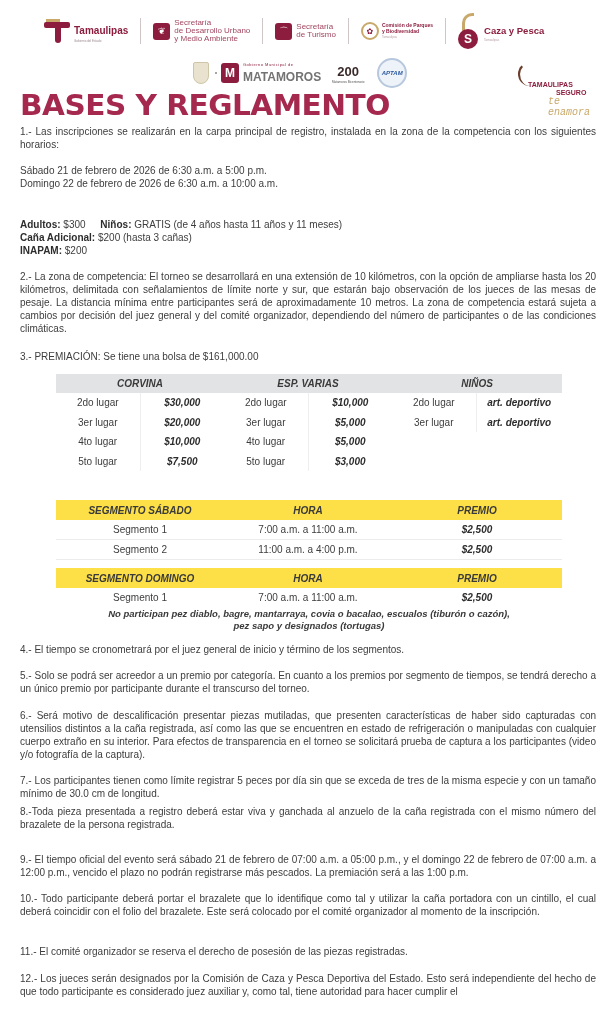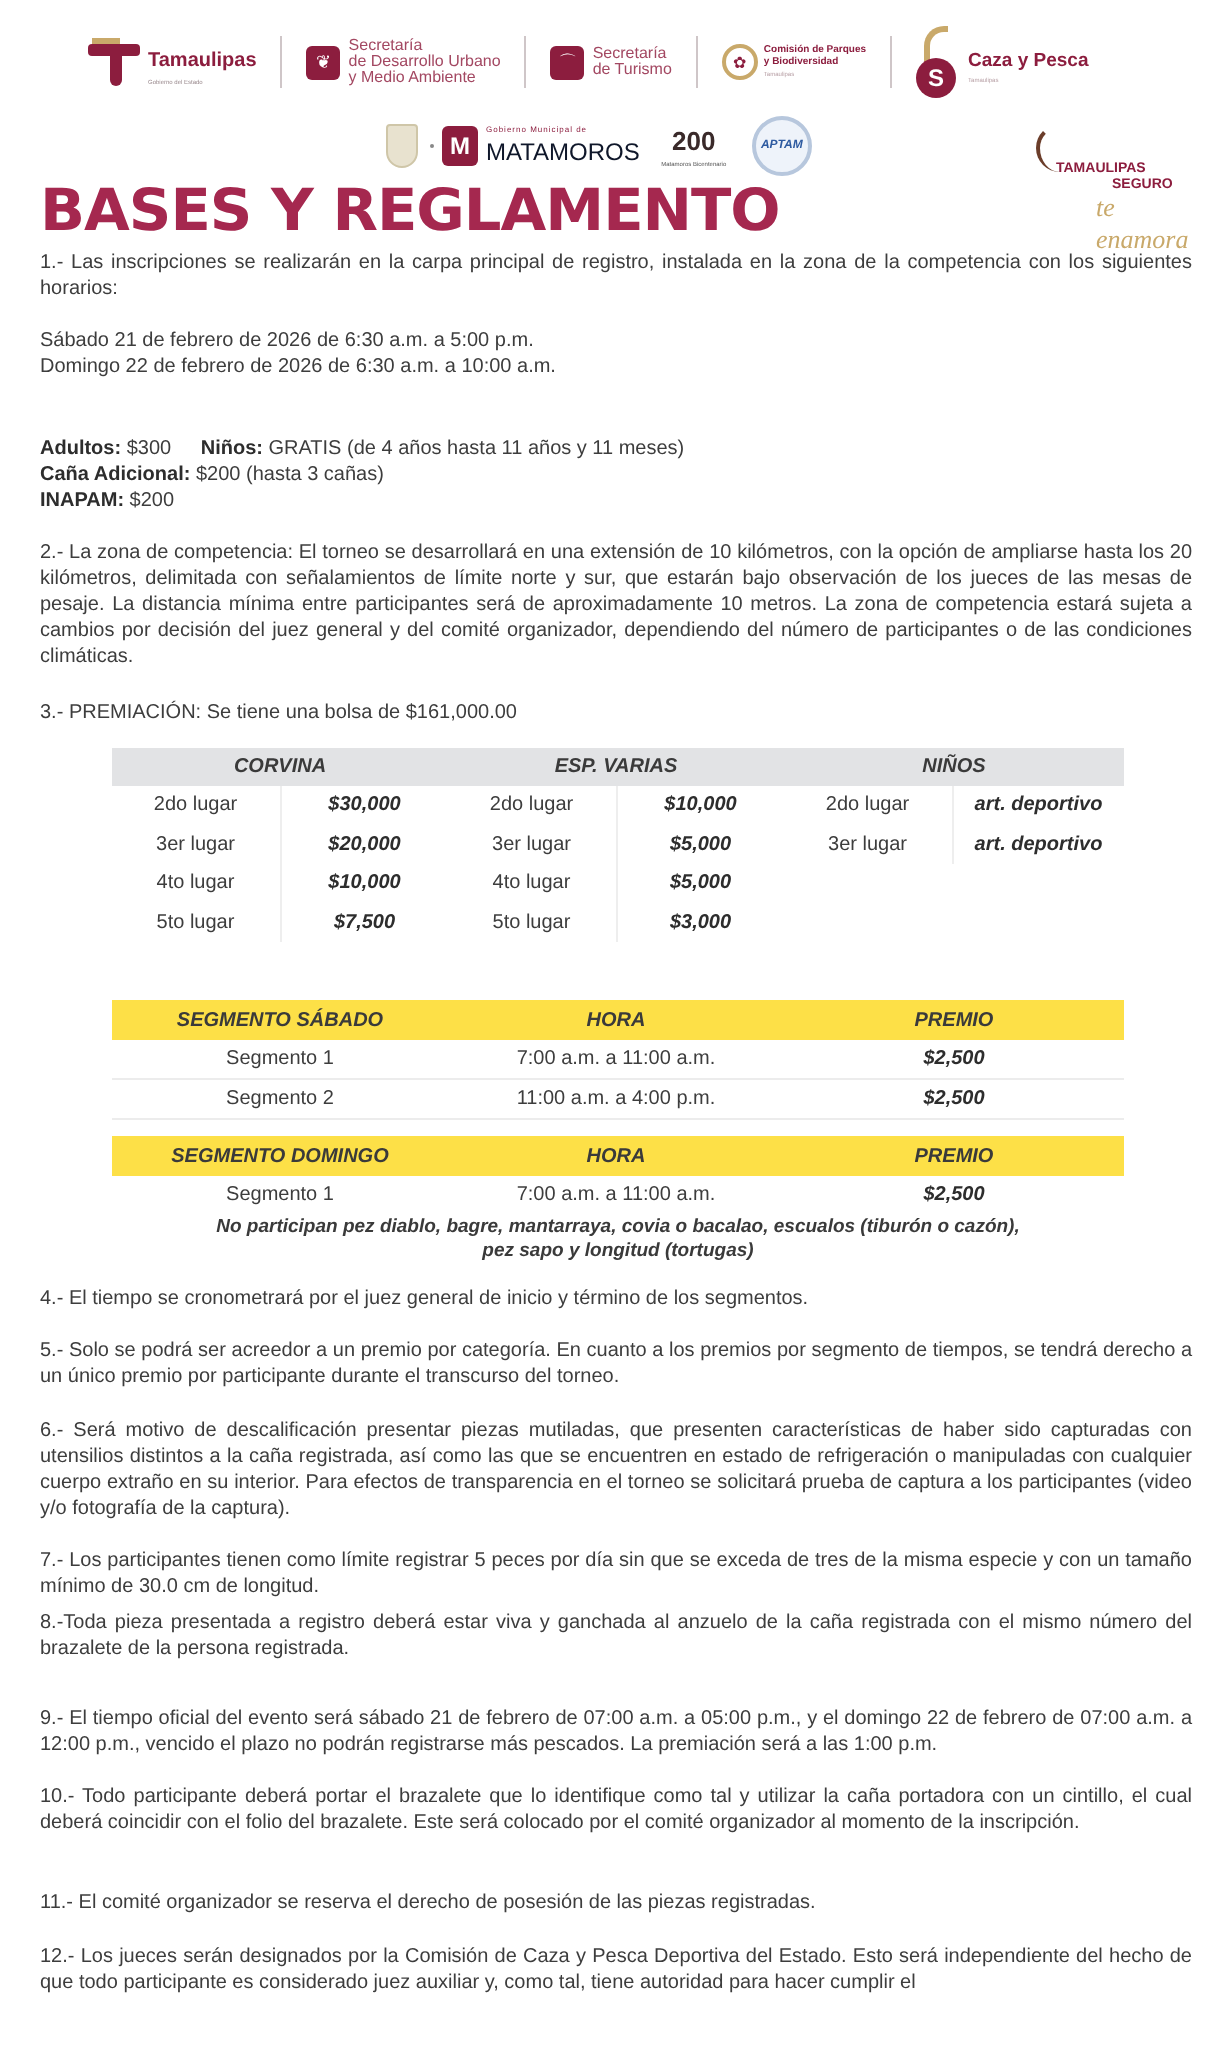--- a/index.html
+++ b/index.html
@@ -25,31 +25,31 @@
   .caza-ico .horn { position: absolute; top: 0; left: 4px; width: 12px; height: 20px; border-left: 3px solid #c9a96a; border-top: 3px solid #c9a96a; border-radius: 10px 0 0 0; }
   .caza-ico .ring { position: absolute; bottom: 0; left: 0; width: 20px; height: 20px; border-radius: 50%; background: #8c1d3e; color: #fff; font-size: 12px; font-weight: bold; display: flex; align-items: center; justify-content: center; }
   .caza-txt { color: #8c1d3e; font-weight: bold; font-size: 9.5px; }
   .caza-sub { color: #b8a0a6; font-size: 3px; display: block; font-weight: normal; }
 
   .logos-row2 { position: absolute; top: 58px; left: 193px; height: 30px; display: flex; align-items: center; }
   .shield { width: 16px; height: 22px; background: #e8e2cf; border: 1px solid #cfc6a8; border-radius: 2px 2px 8px 8px; margin-right: 6px; }
   .dot-sep { width: 2px; height: 2px; background: #888; border-radius: 50%; margin-right: 4px; }
   .m-ico { width: 18px; height: 20px; background: #8c1d3e; border-radius: 3px; margin-right: 4px; color: #fff; font-weight: bold; font-size: 12px; display:flex; align-items:center; justify-content:center; }
   .mat-top { font-size: 4px; color: #8c1d3e; letter-spacing: 0.5px; display: block; }
-  .mat-main { font-size: 12px; font-weight: normal; color: #0f172a; line-height: 12px; }
+  .mat-main { font-size: 12px; font-weight: bold; color: #737373; line-height: 12px; }
   .mat-200 { margin-left: 10px; width: 34px; text-align: center; }
   .mat-200 .num { font-size: 13px; font-weight: bold; color: #3a2a2a; line-height: 12px; }
   .mat-200 .sub { font-size: 3px; color: #555; display: block; }
   .aptam { margin-left: 12px; width: 30px; height: 30px; border-radius: 50%; border: 2px solid #b7c7dd; background: #eef3fa; color: #2d5aa0; font-size: 6px; font-style: italic; font-weight: bold; display: flex; align-items: center; justify-content: center; }
 
   .seguro { position: absolute; top: 62px; left: 512px; width: 90px; height: 44px; }
   .seguro .swirl { position: absolute; top: 0; left: 6px; width: 40px; height: 24px; border-left: 2px solid #6b3d2a; border-top: 2px solid transparent; border-radius: 20px 0 0 20px; }
   .seguro .l1 { position: absolute; top: 19px; left: 16px; font-size: 7px; font-weight: bold; color: #8c1d3e; }
   .seguro .l2 { position: absolute; top: 27px; left: 44px; font-size: 7px; font-weight: bold; color: #8c1d3e; }
-  .seguro .l3 { position: absolute; top: 34px; left: 36px; font-size: 13px; font-style: italic; color: #c9a96a; font-family: Liberation Serif, serif; }
+  .seguro .l3 { position: absolute; top: 34px; left: 36px; font-size: 10px; font-style: italic; color: #c9a96a; font-family: Liberation Mono, monospace; }
 
   
   .title { position: absolute; top: 88px; left: 20px; font-size: 29px; font-weight: bold; color: #a5284f; letter-spacing: -0.5px; font-family: "DejaVu Sans", sans-serif; transform: scaleX(1.02); transform-origin: left; }
 
   
   .p { position: absolute; left: 20px; width: 576px; font-size: 10px; line-height: 13px; color: #3d3d3d; text-align: justify; }
   .p b { color: #2d2d2d; }
 
   
   .tbl { position: absolute; left: 56px; width: 506px; border-collapse: collapse; font-size: 10px; color: #3d3d3d; }
@@ -262,21 +262,21 @@
     <tr>
       <td style="border-bottom:none;">Segmento 1</td>
       <td style="border-bottom:none;">7:00 a.m. a 11:00 a.m.</td>
       <td class="amt" style="border-bottom:none;">$2,500</td>
     </tr>
   </tbody>
 </table>
 
 <div class="note">
   <div>No participan pez diablo, bagre, mantarraya, covia o bacalao, escualos (tiburón o cazón),</div>
-  <div>pez sapo y longitud (tortugas)</div>
+  <div>pez sapo y designados (tortugas)</div>
 </div>
 
 <div class="p" style="top:643px;">4.- El tiempo se cronometrará por el juez general de inicio y término de los segmentos.</div>
 <div class="p" style="top:669px;">5.- Solo se podrá ser acreedor a un premio por categoría. En cuanto a los premios por segmento de tiempos, se tendrá derecho a un único premio por participante durante el transcurso del torneo.</div>
 <div class="p" style="top:709px;">6.- Será motivo de descalificación presentar piezas mutiladas, que presenten características de haber sido capturadas con utensilios distintos a la caña registrada, así como las que se encuentren en estado de refrigeración o manipuladas con cualquier cuerpo extraño en su interior. Para efectos de transparencia en el torneo se solicitará prueba de captura a los participantes (video y/o fotografía de la captura).</div>
 <div class="p" style="top:774px;">7.- Los participantes tienen como límite registrar 5 peces por día sin que se exceda de tres de la misma especie y con un tamaño mínimo de 30.0 cm de longitud.</div>
 <div class="p" style="top:805px;">8.-Toda pieza presentada a registro deberá estar viva y ganchada al anzuelo de la caña registrada con el mismo número del brazalete de la persona registrada.</div>
 <div class="p" style="top:853px;">9.- El tiempo oficial del evento será sábado 21 de febrero de 07:00 a.m. a 05:00 p.m., y el domingo 22 de febrero de 07:00 a.m. a 12:00 p.m., vencido el plazo no podrán registrarse más pescados. La premiación será a las 1:00 p.m.</div>
 <div class="p" style="top:892px;">10.- Todo participante deberá portar el brazalete que lo identifique como tal y utilizar la caña portadora con un cintillo, el cual deberá coincidir con el folio del brazalete. Este será colocado por el comité organizador al momento de la inscripción.</div>
 <div class="p" style="top:945px;">11.- El comité organizador se reserva el derecho de posesión de las piezas registradas.</div>

